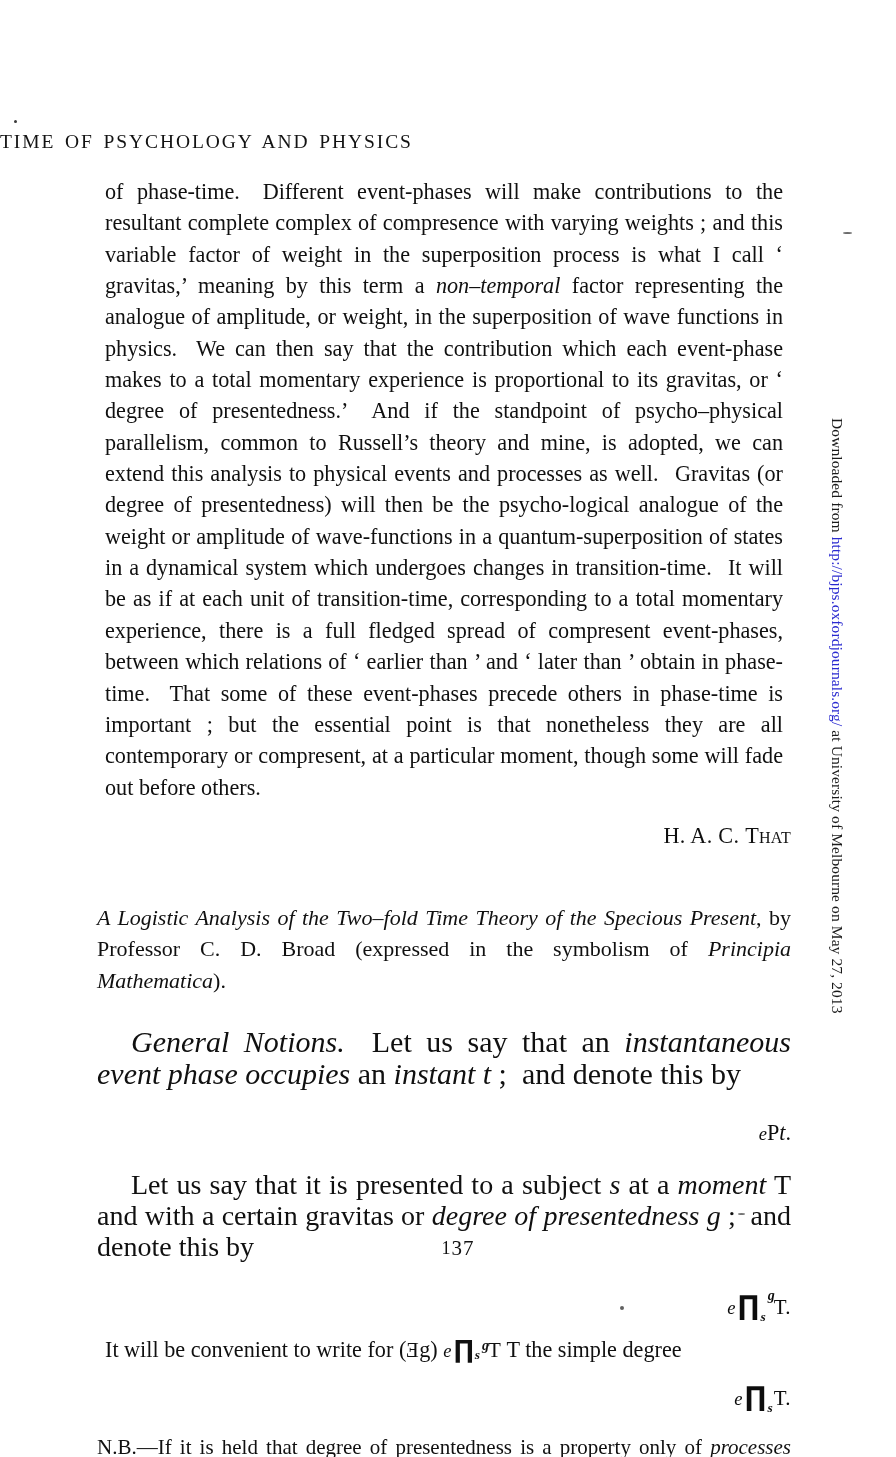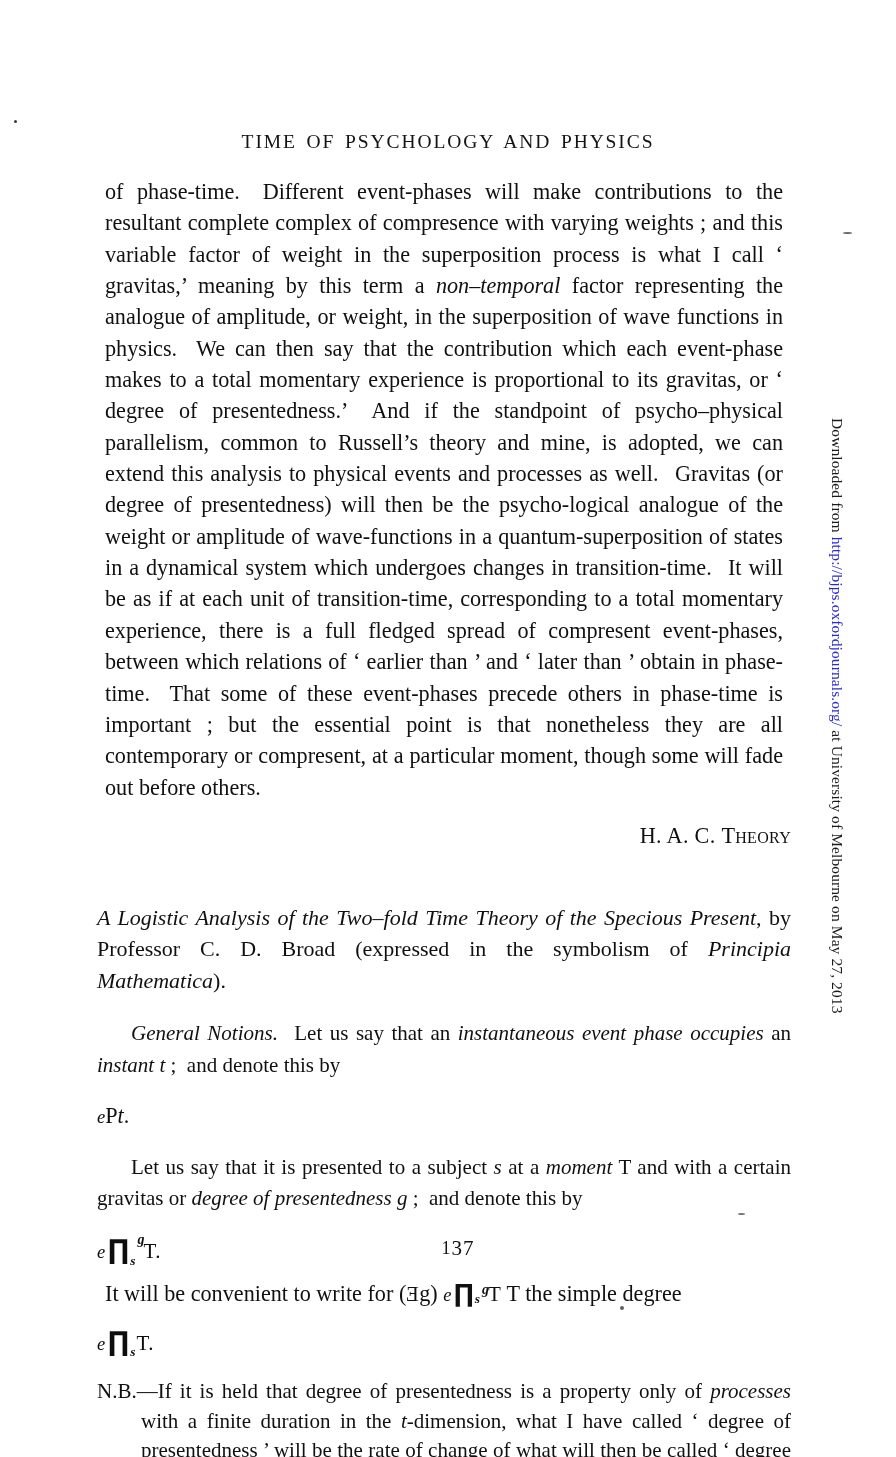--- a/index.html
+++ b/index.html
@@ -30,21 +30,21 @@
   .speck-tr { left: 843px; top: 232px; width: 9px;  height: 2px; opacity: .75; }
   .speck-br { left: 738px; top: 1213px; width: 7px; height: 2px; opacity: .7; }
   .speck-bc { left: 620px; top: 1306px; width: 4px; height: 4px; opacity: .8; }
 
   
   .running-head {
     position: absolute;
     left: 0;
     top: 131px;
     width: 896px;
-    text-align: center;
+    text-align: left;
     font-size: 19.5px;
     letter-spacing: 1.9px;
     word-spacing: 3px;
     color: #131313;
   }
 
   
   .column {
     position: absolute;
     left: 97px;
@@ -85,41 +85,41 @@
   .article-head {
     margin-top: 53px;
     font-size: 22px;
     line-height: 31.4px;
     text-align: justify;
     color: #101010;
   }
   .article-head.justify-all { text-align-last: left; }
 
   .par-indent {
-    font-size: 21px;
+    font-size: 30px;
     line-height: 31.4px;
     text-align: justify;
     color: #101010;
     text-indent: 34px;
   }
   .par-indent.justify-all { text-align-last: left; }
 
   .par-tight {
     margin-top: 22px;
-    font-size: 21px;
+    font-size: 28px;
     line-height: 31.4px;
     text-align: justify;
     color: #101010;
     text-indent: 34px;
   }
   .par-tight.justify-all { text-align-last: left; }
 
   
   .formula {
-    text-align: left;
+    text-align: right;
     color: #0d0d0d;
     margin: 9px 0 7px 0;
     font-size: 22.2px;
     line-height: 1.25;
   }
   .formula-1 { margin: 7px 0 4px 0; }
   .formula-2 { margin: 15px 0 13px 0; }
   .formula-3 { margin: 15px 0 12px 0; }
 
   .f-e {
@@ -242,21 +242,21 @@
   <div class="speck speck-br"></div>
   <div class="speck speck-bc"></div>
 
   <div class="running-head">TIME OF PSYCHOLOGY AND PHYSICS</div>
 
   <div class="column">
 
     <p class="body-par justify-all">of phase-time.<span class="sentence-gap"></span> Different event-phases will make contributions to the resultant complete complex of compresence with varying weights ; and this variable factor of weight in the superposition process is what I call ‘ gravitas,’ meaning by this term a <i>non–temporal</i> factor representing the analogue of amplitude, or weight, in the superposition of wave functions in physics.<span class="sentence-gap"></span> We can then say that the contribution which each event-phase makes to a total momentary experience is proportional to its gravitas, or ‘ degree of presentedness.’<span class="sentence-gap"></span> And if the standpoint of psycho–physical parallelism, common to Russell’s theory and mine, is adopted, we can extend this analysis to physical events and processes as well.<span class="sentence-gap"></span> Gravitas (or degree of presentedness) will then be the psycho-logical analogue of the weight or amplitude of wave-functions in a quantum-superposition of states in a dynamical system which undergoes changes in transition-time.<span class="sentence-gap"></span> It will be as if at each unit of transition-time, corresponding to a total momentary experience, there is a full fledged spread of compresent event-phases, between which relations of ‘ earlier than ’ and ‘ later than ’ obtain in phase-time.<span class="sentence-gap"></span> That some of these event-phases precede others in phase-time is important ; but the essential point is that nonetheless they are all contemporary or compresent, at a particular moment, though some will fade out before others.</p>
 
     <div class="signature">
-      <span>H. A. C. </span><span class="smallcaps">Theory</span>
+      <span>H. A. C. </span><span class="smallcaps">That</span>
     </div>
 
     <p class="article-head justify-all"><i>A Logistic Analysis of the Two–fold Time Theory of the Specious Present</i>, by Professor C. D. Broad (expressed in the symbolism of <i>Principia Mathematica</i>).</p>
 
     <p class="par-indent justify-all"><i>General Notions.</i><span class="sentence-gap"></span> Let us say that an <i>instantaneous event phase occupies</i> an <i>instant t</i> ;&nbsp; and denote this by</p>
 
     <div class="formula formula-1">
       <span class="f-e">e</span><span class="f-P">P</span><span class="f-t">t</span><span class="f-P">.</span>
     </div>
 

